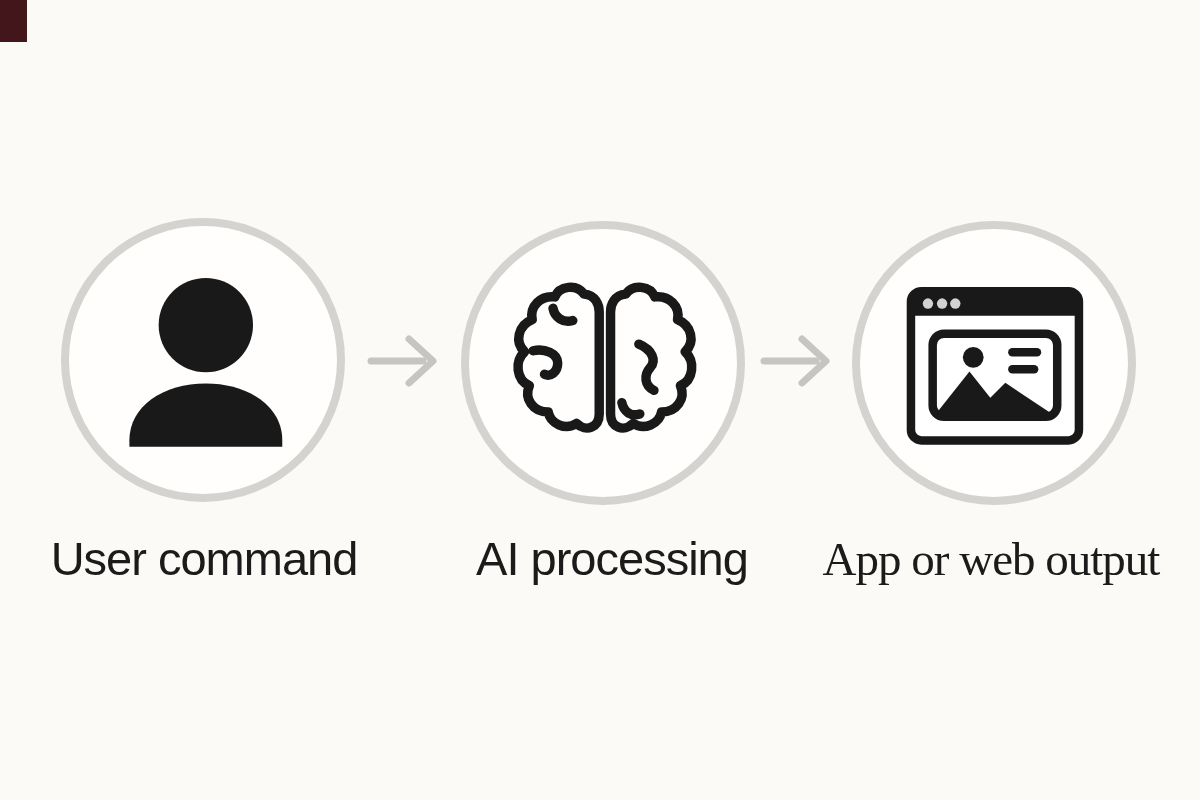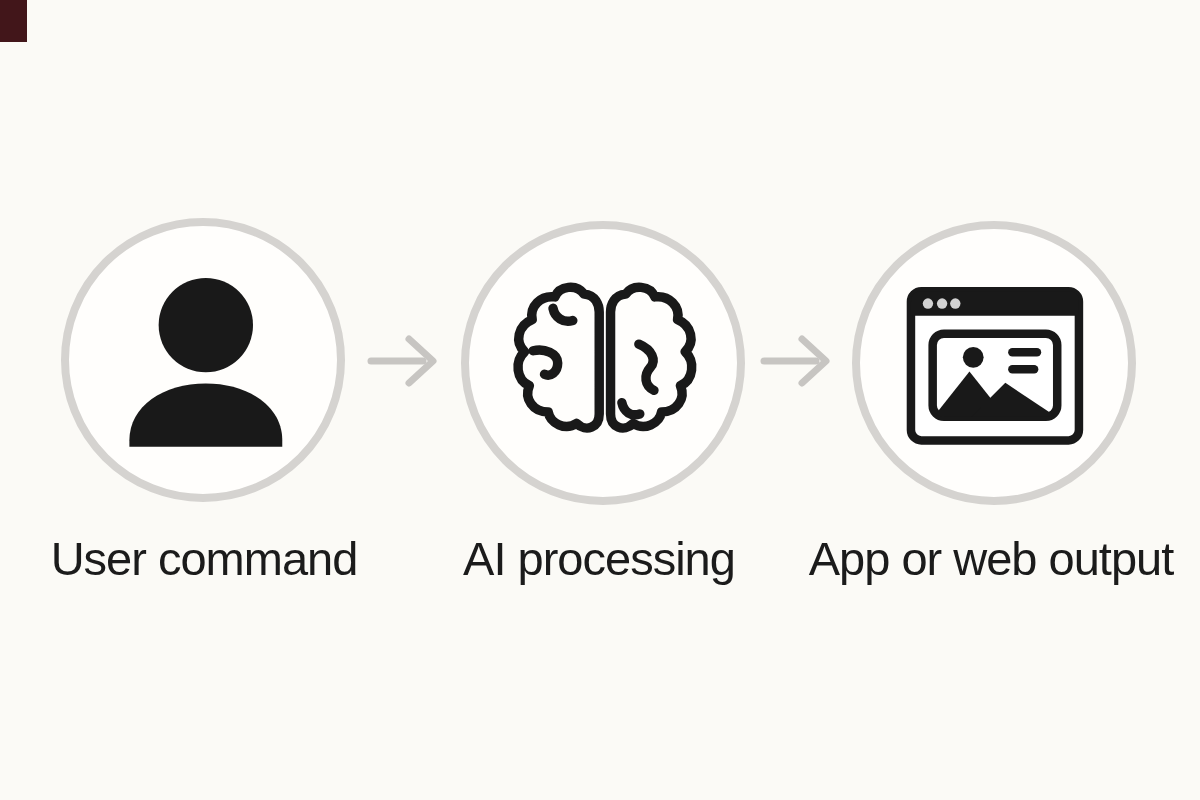--- a/index.html
+++ b/index.html
@@ -46,22 +46,22 @@
     width: 420px;
     text-align: center;
     font-size: 47px;
     line-height: 52px;
     font-weight: 500;
     letter-spacing: -1px;
     color: #1b1b1b;
     white-space: nowrap;
   }
   #label-1 { left: -6px;  }
-  #label-2 { left: 389px; }
-  #label-3 { left: 781px; }
+  #label-2 { left: 402px; }
+  #label-3 { left: 781px; font-family: Liberation Serif, serif; }
 </style>
 </head>
 <body>
 
 <div class="corner-artifact"></div>
 
 <div class="step-circle" id="circle-user">
   <svg class="icon-svg" width="268" height="268" viewBox="0 0 284 284" fill="none" xmlns="http://www.w3.org/2000/svg">
     <circle cx="145" cy="105" r="50" fill="#191919"></circle>
     <path d="M64 234 L64 227 C64 191 100 167 145 167 C190 167 226 191 226 227 L226 234 Z" fill="#191919"></path>

